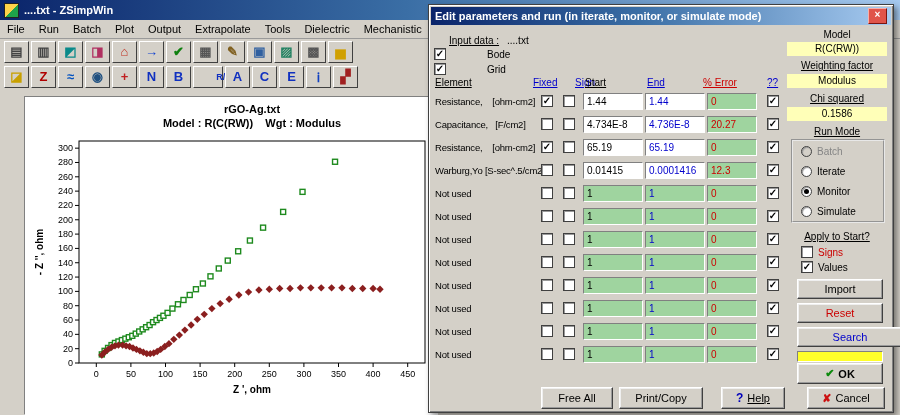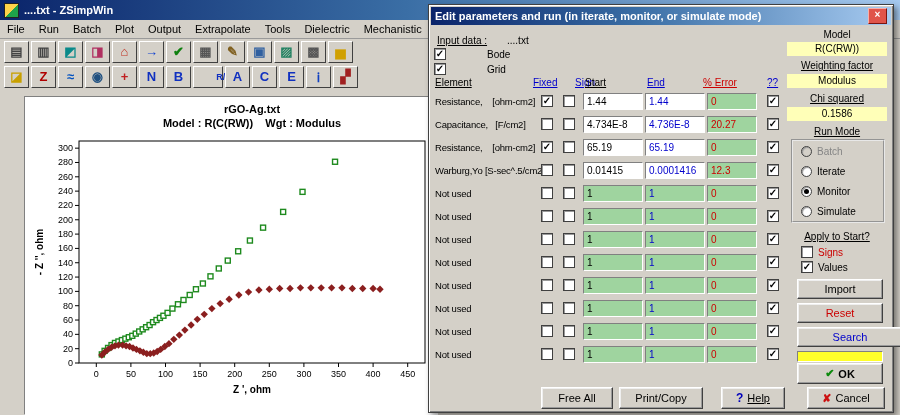--- a/index.html
+++ b/index.html
@@ -260,21 +260,21 @@
   <span class="cb" id="grid-cb">✓</span>
   <span class="plbl">Grid</span>
 </div>
 
 <div id="dialog">
   <div class="dlg-titlebar">
     <span class="dlg-title">Edit parameters and run (in iterate, monitor, or simulate mode)</span>
     <span class="dlg-close">×</span>
   </div>
 
-  <div class="dlab" style="left:8px;top:30px">Input data :</div>
+  <div class="dlab" style="left:20px;top:30px">Input data :</div>
   <div class="plain" style="left:78px;top:30px">....txt</div>
 
   <div class="hcell" style="left:6px;color:#000">Element</div>
   <div class="hcell" style="left:104px;color:#0000cc">Fixed</div>
   <div class="hcell" style="left:146px;color:#0000cc">Sign</div>
   <div class="hcell" style="left:156px;color:#000">Start</div>
   <div class="hcell" style="left:218px;color:#0000cc">End</div>
   <div class="hcell" style="left:274px;color:#cc0000">% Error</div>
   <div class="hcell" style="left:338px;color:#0000cc">??</div>
 

